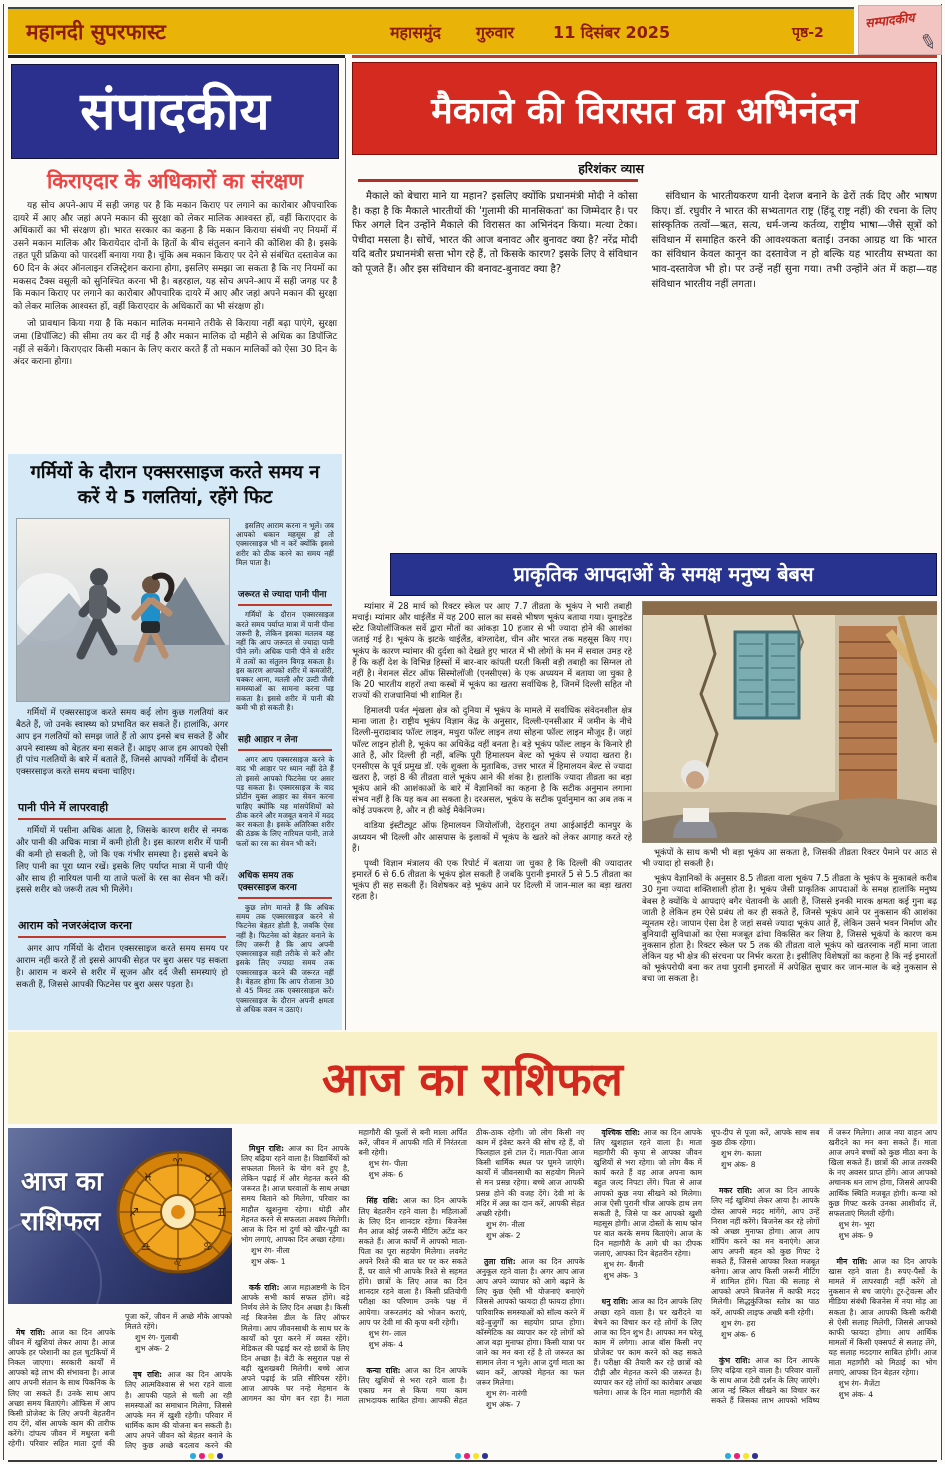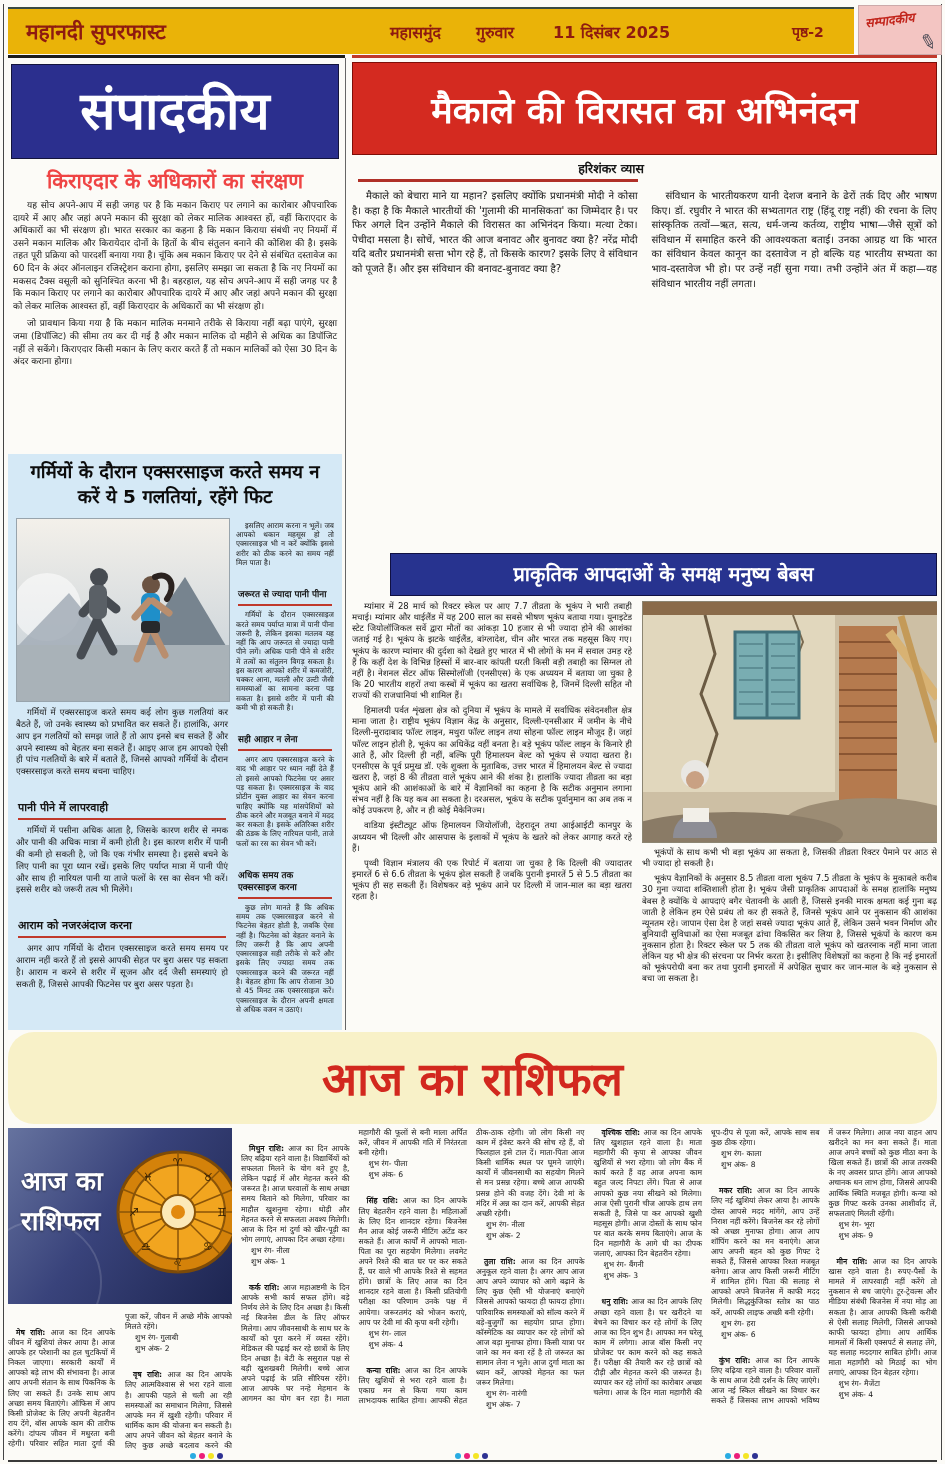--- a/index.html
+++ b/index.html
@@ -49,21 +49,21 @@
   .m-col p{margin:0 0 6px;text-indent:14px;}
   .blue-box{margin:4px 0 0 38px;background:#27338f;border:1px solid #101042;color:#fff;text-align:center;font-size:20px;font-weight:bold;padding:6px 0 8px;}
   .d-byline{font-size:11.5px;}
   .d-body{display:flex;gap:10px;margin-top:5px;height:418px;overflow:hidden;}
   .d-left{width:280px;font-size:8.5px;line-height:1.31;text-align:justify;overflow:hidden;}
   .d-left p{margin:0 0 4px;text-indent:12px;}
   .d-right{flex:1;min-width:0;}
   .d-photo{width:295px;height:240px;display:block;border:1px solid #8c8572;background:#d8ccb4;}
   .d-right p{font-size:8.5px;line-height:1.31;text-align:justify;margin:4px 0 4px;text-indent:12px;}
   
-  .horo-band{position:absolute;left:8px;top:1032px;width:929px;height:92px;background:#f8f1c8;border-radius:26px;}
+  .horo-band{position:absolute;left:8px;top:1032px;width:929px;height:92px;background:#f8f1c8;}
   .horo-title{font-size:46px;font-weight:bold;color:#d2281e;text-align:center;padding-top:14px;margin:0;}
   .horo-body{position:absolute;left:8px;top:1128px;width:929px;height:330px;display:flex;gap:9px;}
   .horo-left{width:224px;}
   .promo{position:relative;width:224px;height:176px;background:linear-gradient(125deg,#66739f 0%,#39437b 45%,#1d2550 100%);overflow:hidden;}
   .promo .ring{position:absolute;left:-30px;bottom:-40px;width:120px;height:120px;border:2px solid rgba(255,255,255,.14);border-radius:50%;}
   .promo-t1,.promo-t2{position:absolute;color:#fff;font-weight:bold;font-size:26px;left:13px;text-shadow:0 1px 2px rgba(0,0,0,.5);}
   .promo-t1{top:34px}.promo-t2{top:74px}
   .wheel{position:absolute;right:-6px;top:8px;}
   .horo-2col{margin-top:8px;column-count:2;column-gap:10px;height:144px;overflow:hidden;}
   .horo-6col{flex:1;min-width:0;column-count:6;column-gap:9px;height:330px;overflow:hidden;}

